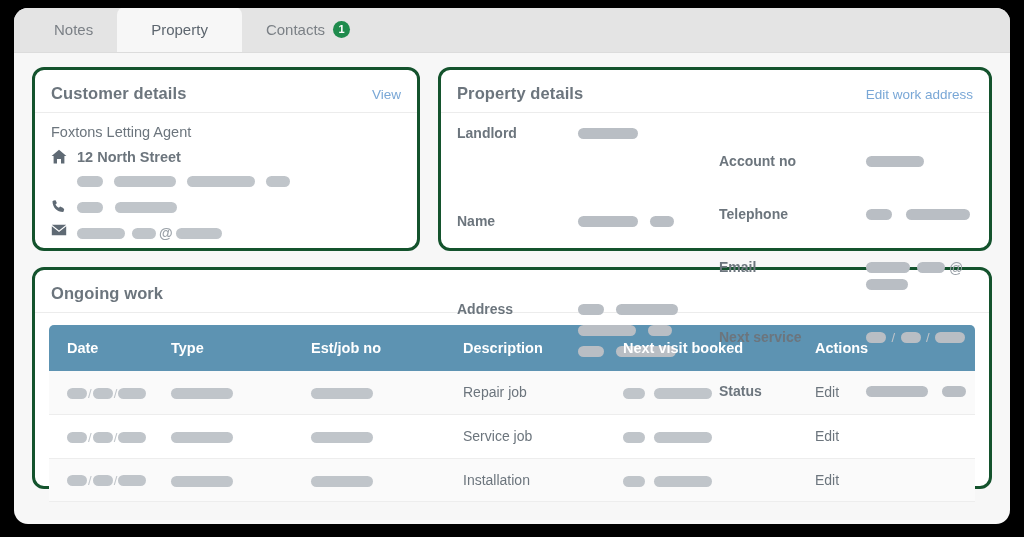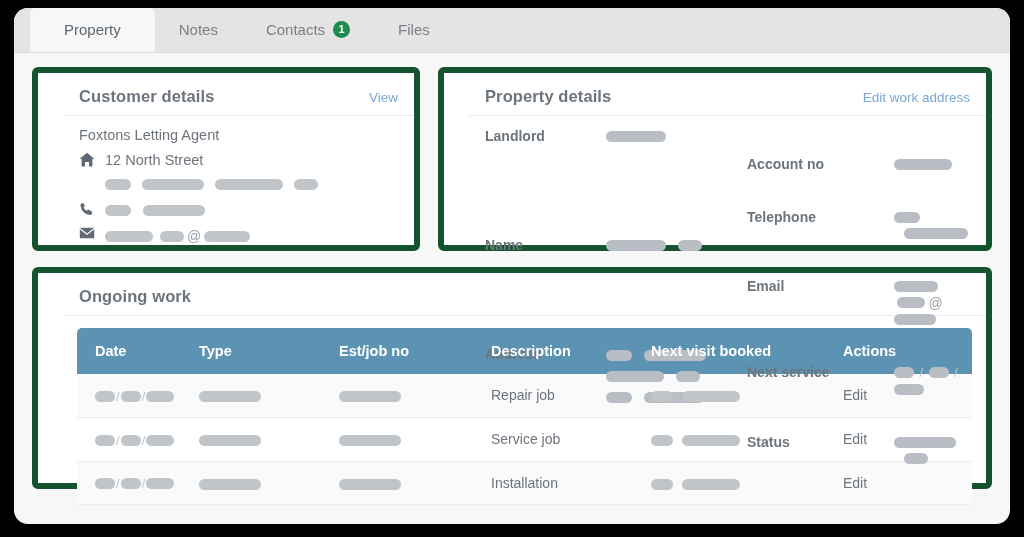--- a/index.html
+++ b/index.html
@@ -79,24 +79,23 @@
     padding: 14px 18px 18px 18px;
     box-sizing: border-box;
   }
   .row-cards {
     display: flex;
     gap: 18px;
     align-items: flex-start;
   }
   .card {
     background: #ffffff;
-    border: 6px solid #14532d;
-    border-radius: 6px;
+    border: 3px solid #14532d;
+    border-radius: 12px;
     box-sizing: border-box;
-    padding-left: 25px;
   }
   #customer-card { width: 388px; height: 184px; }
   #property-card { flex: 1; height: 184px; }
   #ongoing-card  { margin-top: 16px; height: 222px; }
 
   .card-head {
     display: flex;
     align-items: baseline;
     justify-content: space-between;
     padding: 14px 16px 9px 16px;
@@ -150,21 +149,21 @@
     align-items: flex-start;
     margin-bottom: 7px;
   }
   .cust-ico {
     width: 26px;
     flex: 0 0 26px;
     color: #5f6a74;
     padding-top: 1px;
   }
   .cust-ico svg { display: block; }
-  .cust-val { font-size: 14.5px; color: #6c757d; line-height: 19px; }
+  .cust-val { font-size: 14.5px; color: #6c757d; line-height: 19px; font-weight: bold; }
   .cust-val .subline { margin-top: 4px; }
 
   
   #property-body {
     display: flex;
     padding: 12px 16px 0 16px;
   }
   .prop-col { display: flex; }
   .prop-col.left  { width: 262px; }
   .prop-col.right { flex: 1; margin-top: 28px; }
@@ -227,32 +226,29 @@
   .col-desc  { width: 160px; }
   .col-next  { width: 192px; }
   .col-act   { width: auto; }
 </style>
 </head>
 <body>
 
 <div id="app-panel">
 
   <div id="tab-bar">
+    <div class="tab">
+      <span>Notes</span>
+    </div>
     <div class="tab active">
       <span>Property</span>
     </div>
     <div class="tab">
-      <span>Notes</span>
-    </div>
-    <div class="tab">
       <span>Contacts</span>
       <span class="badge">1</span>
-    </div>
-    <div class="tab">
-      <span>Files</span>
     </div>
   </div>
 
   <div id="content">
 
     <div class="row-cards">
 
       <div class="card" id="customer-card">
         <div class="card-head">
           <span class="card-title">Customer details</span>

